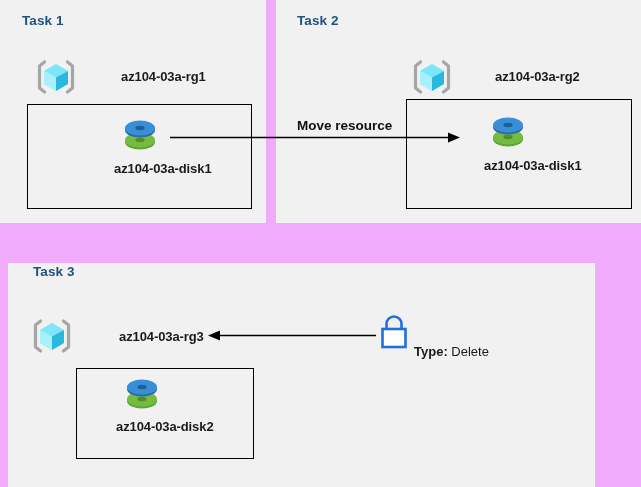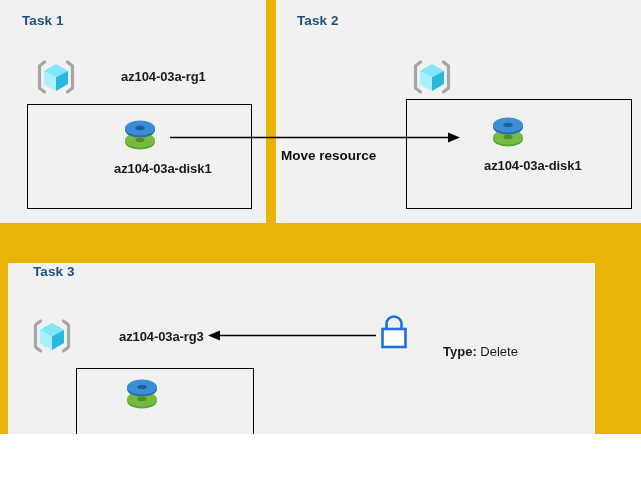--- a/index.html
+++ b/index.html
@@ -3,22 +3,22 @@
 <meta charset="utf-8">
 <style>
   html, body {
     margin: 0;
     padding: 0;
     background: #ffffff;
   }
   #canvas {
     position: relative;
     width: 641px;
-    height: 434px;
-    background: #eab308;
+    height: 487px;
+    background: #f0abfc;
     font-family: "Liberation Sans", sans-serif;
     overflow: hidden;
   }
   .panel {
     position: absolute;
     background: #f1f1f1;
   }
   .panel-title {
     position: absolute;
     color: #1f5080;
@@ -43,21 +43,20 @@
     margin-left: 36px;
   }
   .sub-label {
     position: absolute;
     color: #1a1a1a;
     font-size: 13px;
     white-space: nowrap;
   }
   .sub-label .k {
     font-weight: bold;
-    margin-left: 29px;
   }
   .arrow-label {
     position: absolute;
     color: #0f0f0f;
     font-weight: bold;
     font-size: 13.5px;
     white-space: nowrap;
   }
   .icon {
     position: absolute;
@@ -108,20 +107,21 @@
   <div class="icon" style="left:411px; top:56px; width:42px; height:42px;">
     <svg width="42" height="42" viewBox="0 0 42 42">
       <path d="M9.5 6 L4.5 10 L4.5 32 L9.5 36" fill="none" stroke="#a6a6a6" stroke-width="3.2" stroke-linecap="round" stroke-linejoin="round"></path>
       <path d="M32.5 6 L37.5 10 L37.5 32 L32.5 36" fill="none" stroke="#a6a6a6" stroke-width="3.2" stroke-linecap="round" stroke-linejoin="round"></path>
       <polygon points="21,8 33,15 33,28 21,35 9,28 9,15" fill="#9ceefb"></polygon>
       <polygon points="21,8 33,15 21,21.5 9,15" fill="#7fe6fa"></polygon>
       <polygon points="21,21.5 33,15 33,28 21,35" fill="#2bb8de"></polygon>
       <polygon points="21,21.5 21,35 9,28 9,15" fill="#a8f0fc"></polygon>
     </svg>
   </div>
+  <div class="node-label" style="left:459px; top:69px;">az104-03a-rg2</div>
 
   <div class="inner-box" style="left:406px; top:99px; width:226px; height:110px;"></div>
 
   <div class="icon" style="left:490px; top:113px; width:36px; height:38px;">
     <svg width="36" height="38" viewBox="0 0 36 38">
       <ellipse cx="18" cy="26" rx="15" ry="7.5" fill="#5aa832"></ellipse>
       <ellipse cx="18" cy="24" rx="15" ry="7.5" fill="#76bb3f"></ellipse>
       <ellipse cx="18" cy="24" rx="4.6" ry="2.2" fill="#4d8f2b"></ellipse>
       <ellipse cx="18" cy="14" rx="15" ry="7.5" fill="#2b6ca8"></ellipse>
       <ellipse cx="18" cy="12" rx="15" ry="7.5" fill="#3a8ed6"></ellipse>
@@ -129,21 +129,21 @@
     </svg>
   </div>
   <div class="node-label" style="left:448px; top:158px;">az104-03a-disk1</div>
 
   <div class="arrow" style="left:170px; top:130px; width:292px; height:16px;">
     <svg width="292" height="16" viewBox="0 0 292 16">
       <line x1="0" y1="7.5" x2="281" y2="7.5" stroke="#000000" stroke-width="1.6"></line>
       <polygon points="290,7.5 278,2.6 278,12.4" fill="#000000"></polygon>
     </svg>
   </div>
-  <div class="arrow-label" style="left:281px; top:118px;margin-top:30px;">Move resource</div>
+  <div class="arrow-label" style="left:297px; top:118px;">Move resource</div>
 
   <div class="panel" style="left:8px; top:263px; width:587px; height:224px;"></div>
 
   <div class="panel-title" style="left:33px; top:264px;">Task 3</div>
 
   <div class="icon" style="left:31px; top:315px; width:42px; height:42px;">
     <svg width="42" height="42" viewBox="0 0 42 42">
       <path d="M9.5 6 L4.5 10 L4.5 32 L9.5 36" fill="none" stroke="#a6a6a6" stroke-width="3.2" stroke-linecap="round" stroke-linejoin="round"></path>
       <path d="M32.5 6 L37.5 10 L37.5 32 L32.5 36" fill="none" stroke="#a6a6a6" stroke-width="3.2" stroke-linecap="round" stroke-linejoin="round"></path>
       <polygon points="21,8 33,15 33,28 21,35 9,28 9,15" fill="#9ceefb"></polygon>
@@ -177,14 +177,15 @@
   <div class="icon" style="left:124px; top:375px; width:36px; height:38px;">
     <svg width="36" height="38" viewBox="0 0 36 38">
       <ellipse cx="18" cy="26" rx="15" ry="7.5" fill="#5aa832"></ellipse>
       <ellipse cx="18" cy="24" rx="15" ry="7.5" fill="#76bb3f"></ellipse>
       <ellipse cx="18" cy="24" rx="4.6" ry="2.2" fill="#4d8f2b"></ellipse>
       <ellipse cx="18" cy="14" rx="15" ry="7.5" fill="#2b6ca8"></ellipse>
       <ellipse cx="18" cy="12" rx="15" ry="7.5" fill="#3a8ed6"></ellipse>
       <ellipse cx="18" cy="12" rx="4.6" ry="2.2" fill="#1d5e9c"></ellipse>
     </svg>
   </div>
+  <div class="node-label" style="left:80px; top:419px;">az104-03a-disk2</div>
 
 </div>
 
 </body></html>

